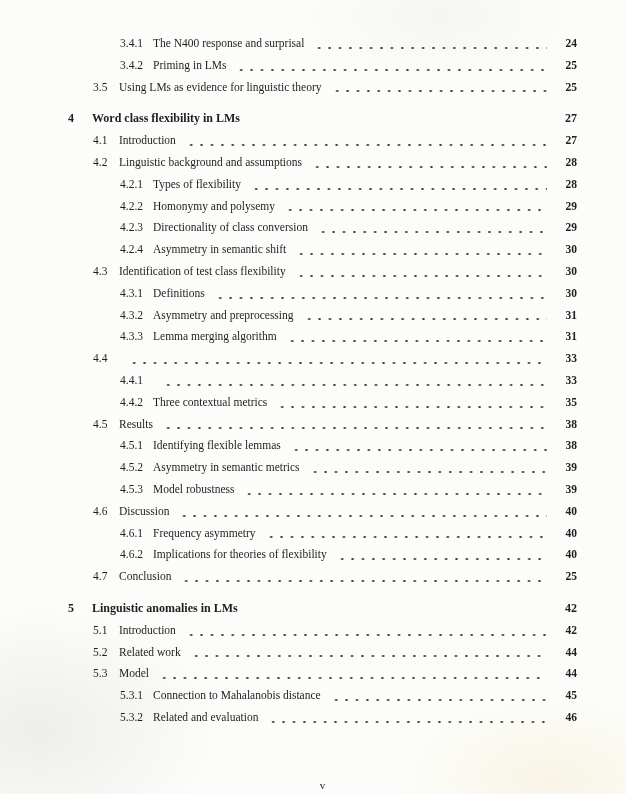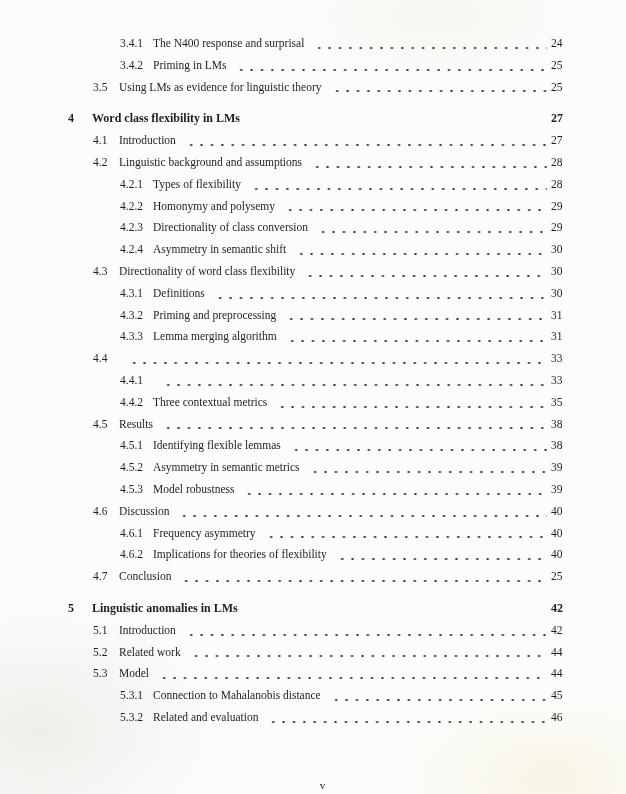--- a/index.html
+++ b/index.html
@@ -43,21 +43,22 @@
     flex: 1 1 auto;
     align-self: stretch;
     margin: 0 4px 0 7px;
     background-image: radial-gradient(circle, #3c3c3c 0.9px, rgba(0,0,0,0) 1.35px);
     background-size: 10.4px 4px;
     background-repeat: repeat-x;
     background-position: left 3px bottom 5px;
   }
   .pg {
     flex: 0 0 26px;
-    text-align: left;
+    text-align: right;
+    font-weight: bold;
   }
   .level-chapter {
     font-weight: bold;
     font-size: 12px;
     margin-top: 10px;
   }
   .level-chapter .num { width: 24px; }
   .level-chapter .leader { background-image: none; }
   .level-section { padding-left: 25px; }
   .level-section .num { width: 26px; }
@@ -132,33 +133,33 @@
     <span class="pg">29</span>
   </div>
       <div class="row level-subsection">
     <span class="num">4.2.4</span>
     <span class="title">Asymmetry in semantic shift</span>
     <span class="leader"></span>
     <span class="pg">30</span>
   </div>
       <div class="row level-section">
     <span class="num">4.3</span>
-    <span class="title">Directionality of word class flexibility</span>
+    <span class="title">Identification of test class flexibility</span>
     <span class="leader"></span>
     <span class="pg">30</span>
   </div>
       <div class="row level-subsection">
     <span class="num">4.3.1</span>
     <span class="title">Definitions</span>
     <span class="leader"></span>
     <span class="pg">30</span>
   </div>
       <div class="row level-subsection">
     <span class="num">4.3.2</span>
-    <span class="title">Priming and preprocessing</span>
+    <span class="title">Asymmetry and preprocessing</span>
     <span class="leader"></span>
     <span class="pg">31</span>
   </div>
       <div class="row level-subsection">
     <span class="num">4.3.3</span>
     <span class="title">Lemma merging algorithm</span>
     <span class="leader"></span>
     <span class="pg">31</span>
   </div>
       <div class="row level-section">

